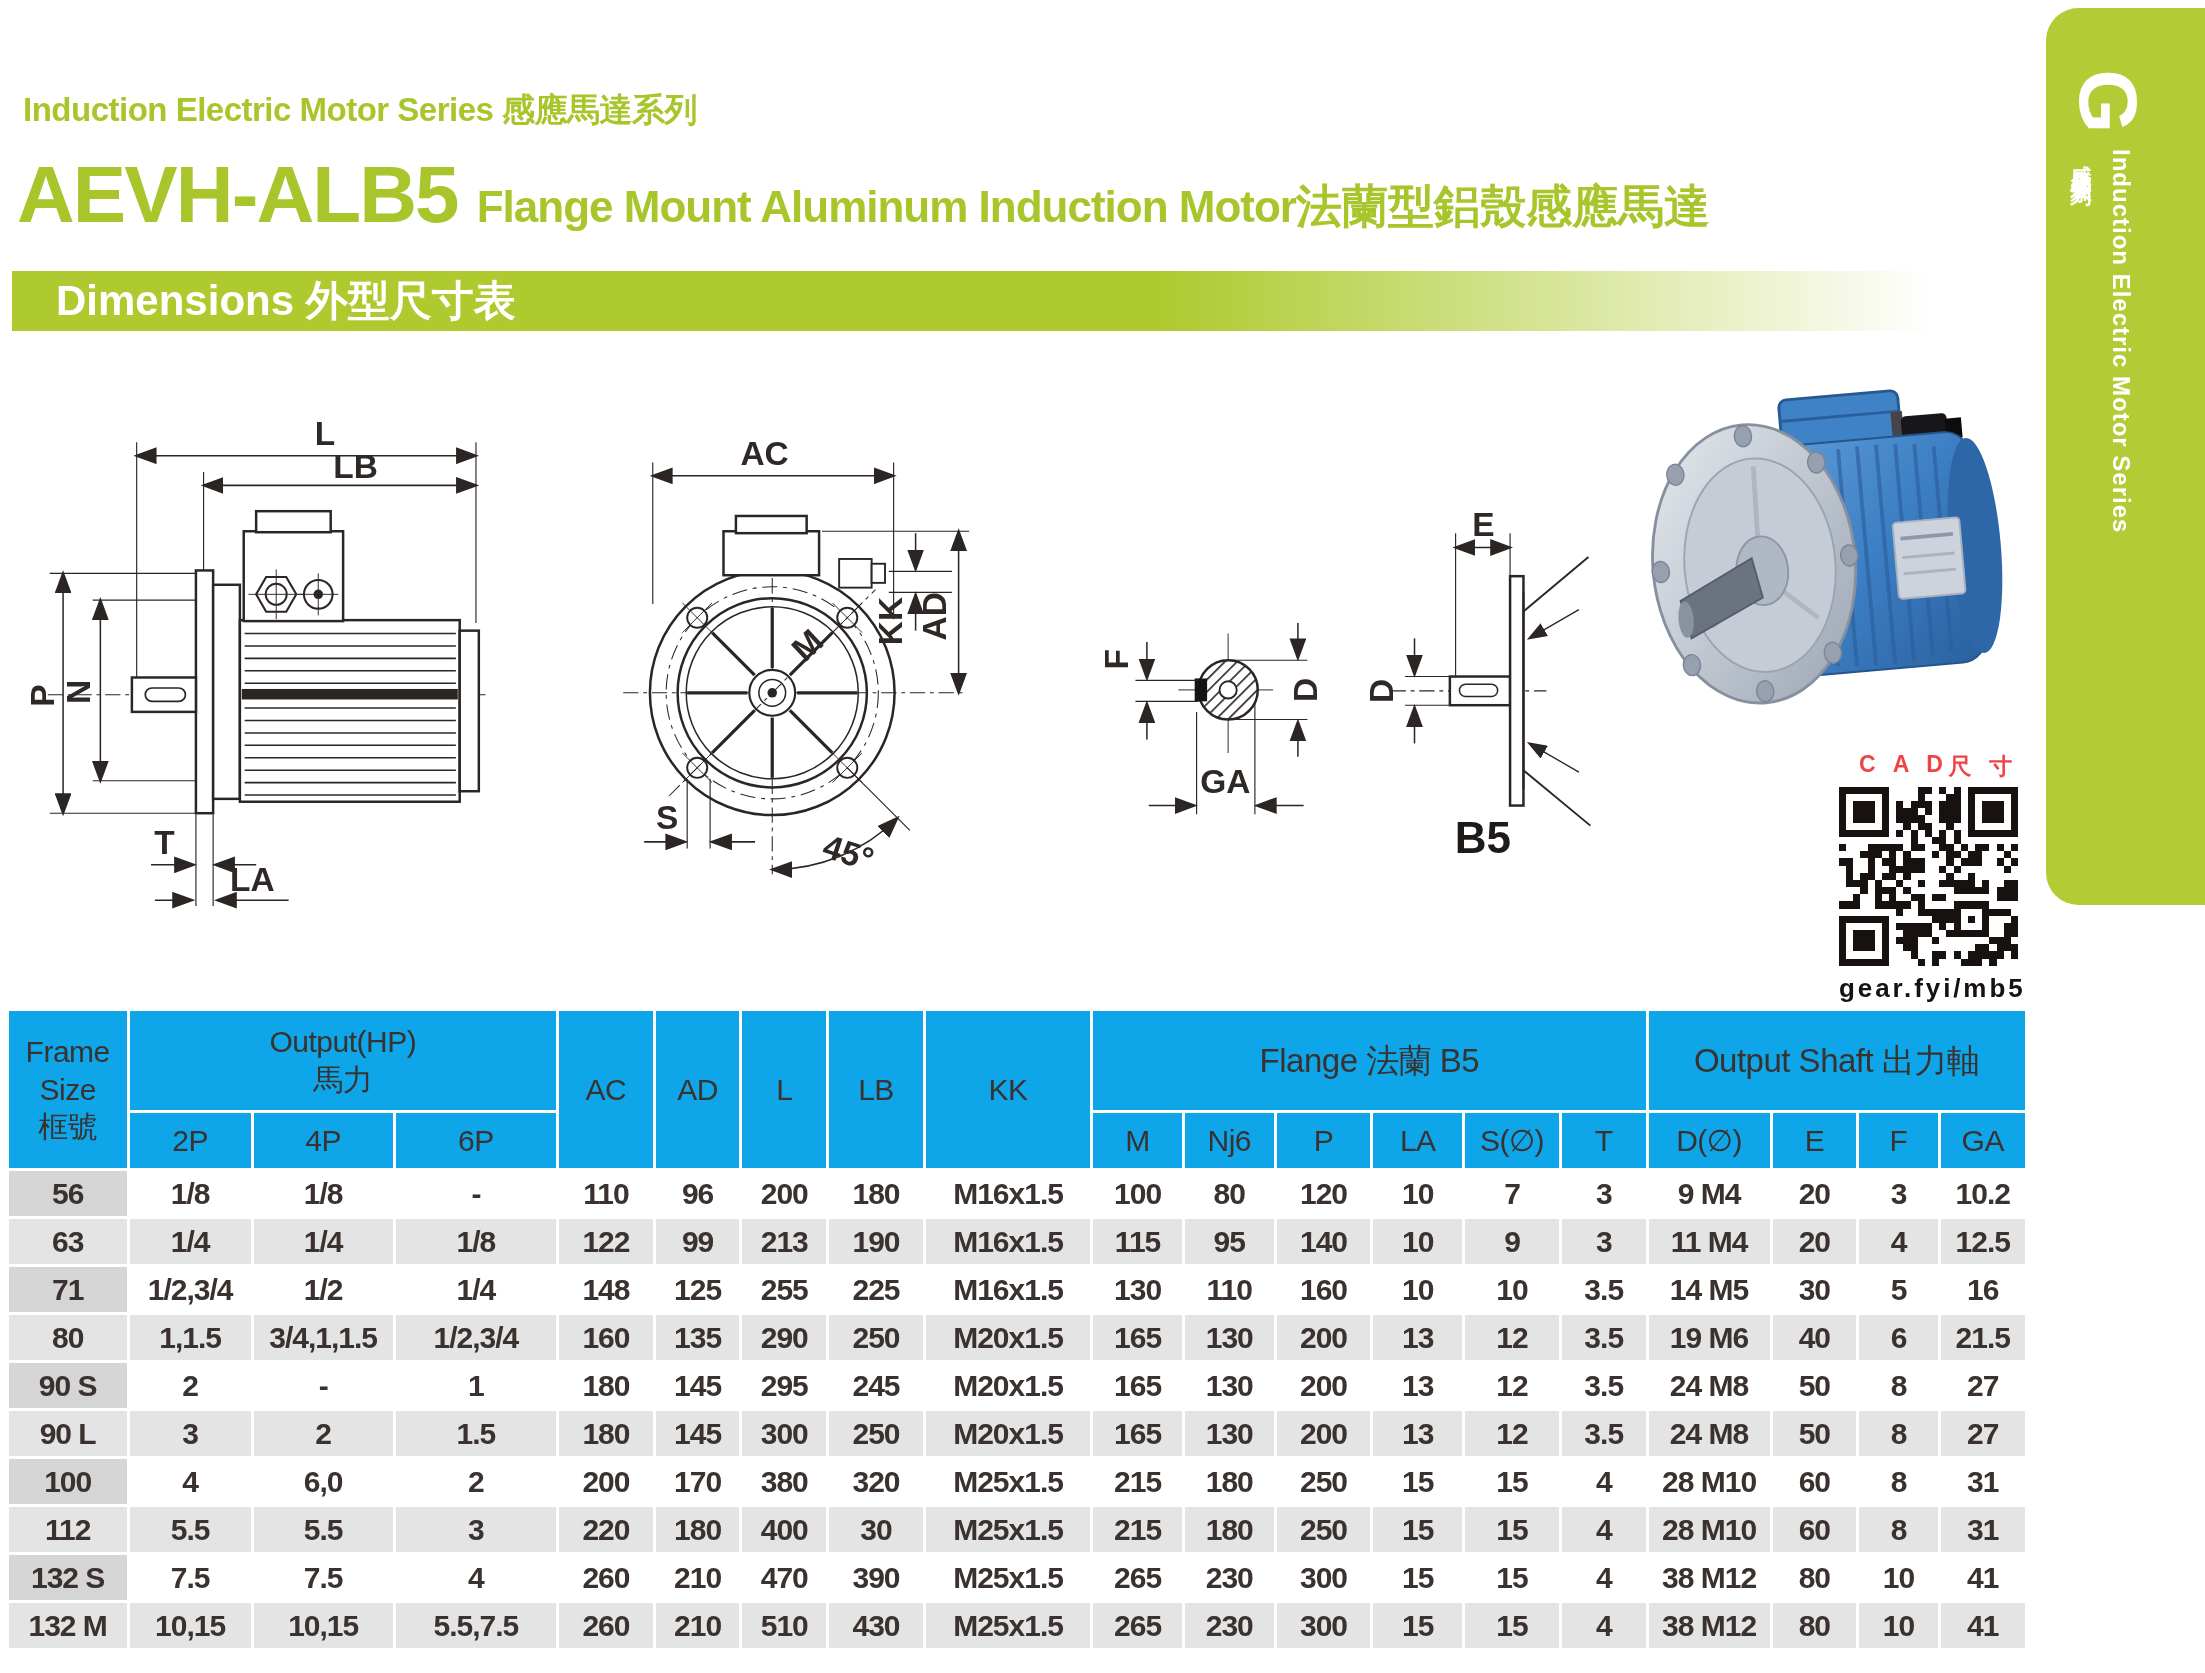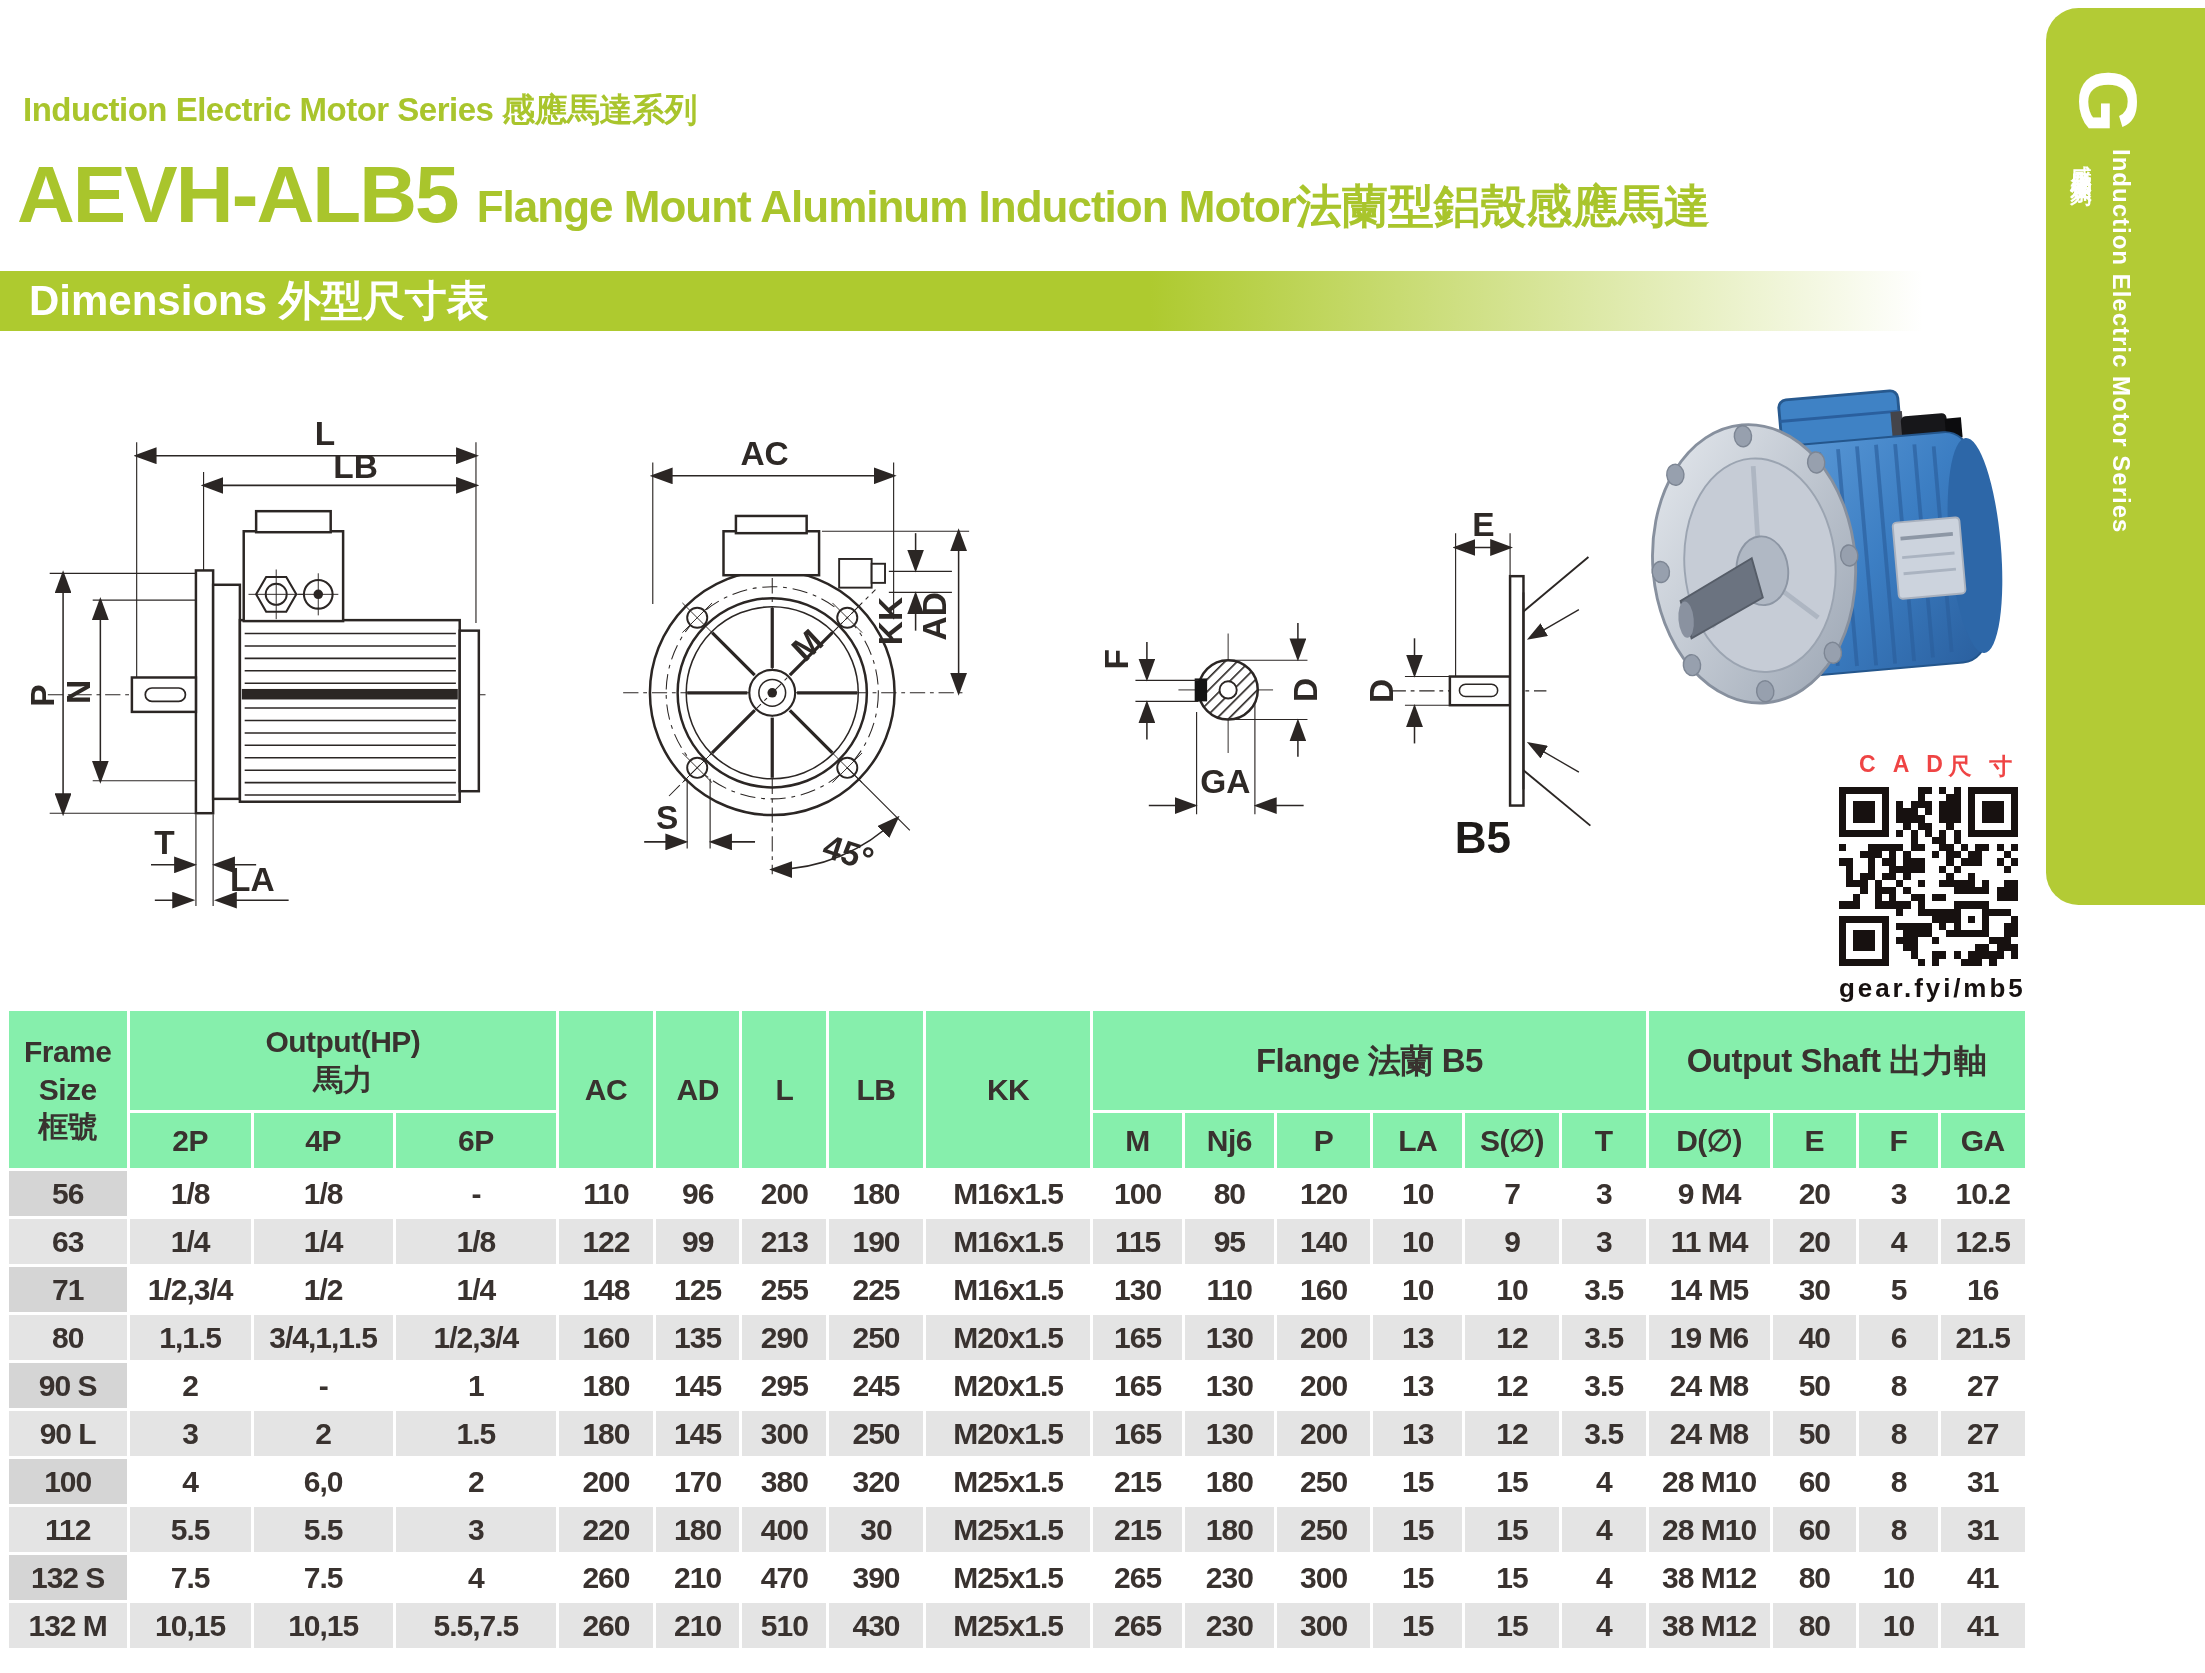--- a/index.html
+++ b/index.html
@@ -4,43 +4,43 @@
 <style>
   html,body{margin:0;padding:0;background:#fff;}
   #page{position:relative;width:2205px;height:1674px;overflow:hidden;background:#fff;
         font-family:"Liberation Sans",sans-serif;}
   .green{color:#a9c52c;}
   .eyebrow{position:absolute;left:23px;top:88px;font-size:33px;font-weight:bold;letter-spacing:-0.5px;white-space:nowrap;text-align:right;}
   .title{position:absolute;left:17px;top:149px;white-space:nowrap;}
   .title .model{font-size:80px;font-weight:bold;letter-spacing:-1.9px;margin-right:19px;}
   .title .en{font-size:44px;font-weight:bold;letter-spacing:-1px;}
   .title .zh{font-size:46px;font-weight:bold;}
-  .dim-bar{position:absolute;left:0;top:271px;width:1983px;height:60px;box-sizing:border-box;
+  .dim-bar{position:absolute;left:12px;top:271px;width:1983px;height:60px;box-sizing:border-box;
            background:linear-gradient(90deg,#aeca2f 0%,#aeca2f 58%,rgba(174,202,47,0) 97%);
-           color:#fff;font-size:42px;font-weight:bold;line-height:59px;padding-left:29px;white-space:nowrap;}
+           color:#fff;font-size:42px;font-weight:bold;line-height:59px;padding-left:44px;white-space:nowrap;}
   .sidebar{position:absolute;left:2046px;top:7.6px;width:160px;height:897px;background:#b3cb35;border-radius:32.5px 0 0 32.5px;}
   .sidebar .g{position:absolute;left:13.4px;top:44px;width:99px;height:99px;line-height:99px;text-align:center;
               color:#fff;font-size:82px;font-weight:bold;transform:rotate(90deg);}
   .sidebar .vtext{position:absolute;left:21px;top:141px;display:flex;flex-direction:row;gap:11.5px;}
   .sidebar .vtext .vzh{writing-mode:vertical-rl;text-orientation:upright;color:#fff;font-size:21px;font-weight:bold;letter-spacing:3.8px;}
   .sidebar .vtext .ven{writing-mode:vertical-rl;color:#fff;font-size:24px;font-weight:bold;letter-spacing:1px;}
   svg text.lbl{font-family:"Liberation Sans",sans-serif;font-size:35px;font-weight:bold;fill:#2e2926;}
   svg text.cap{font-family:"Liberation Sans",sans-serif;font-size:46px;font-weight:bold;fill:#1d1a18;}
   .drawings{position:absolute;left:0;top:401px;}
   .motor-photo{position:absolute;left:1639px;top:368px;}
   .qr-block{position:absolute;left:1839px;top:751px;width:179px;}
   .qr-top{display:flex;justify-content:flex-end;font-size:23px;font-weight:bold;color:#ef4444;letter-spacing:5.7px;white-space:nowrap;}
   .qr-grid{width:179px;height:179px;margin-top:4.8px;display:grid;grid-template-columns:repeat(25,1fr);grid-auto-rows:1fr;}
   .qr-grid i{display:block;}
   .qr-grid i.on{background:#171110;}
   .qr-cap{margin-top:7.6px;font-size:26px;font-weight:bold;color:#171110;letter-spacing:2.9px;text-align:center;white-space:nowrap;}
   table.dims{position:absolute;left:5.7px;top:1008px;width:2022px;table-layout:fixed;
              border-collapse:separate;border-spacing:3.8px;color:#39322f;}
   table.dims th,table.dims td{text-align:center;vertical-align:middle;padding:0;overflow:hidden;}
-  table.dims thead th{background:#86efac;font-size:30px;font-weight:bold;letter-spacing:-0.5px;line-height:1.25;}
+  table.dims thead th{background:#0ea5e9;font-size:30px;font-weight:normal;letter-spacing:-0.5px;line-height:1.25;}
   table.dims .h1{height:99px;}
   table.dims .h2{height:55px;}
   table.dims tbody td{height:45px;background:#fff;font-size:30px;font-weight:bold;letter-spacing:-1px;}
   table.dims tbody tr.sh td{background:#e4e4e4;}
   table.dims tbody td.frame{background:#d5d5d5;margin-left:36px;}
 </style>
 </head>
 <body>
 
 <div id="page">

